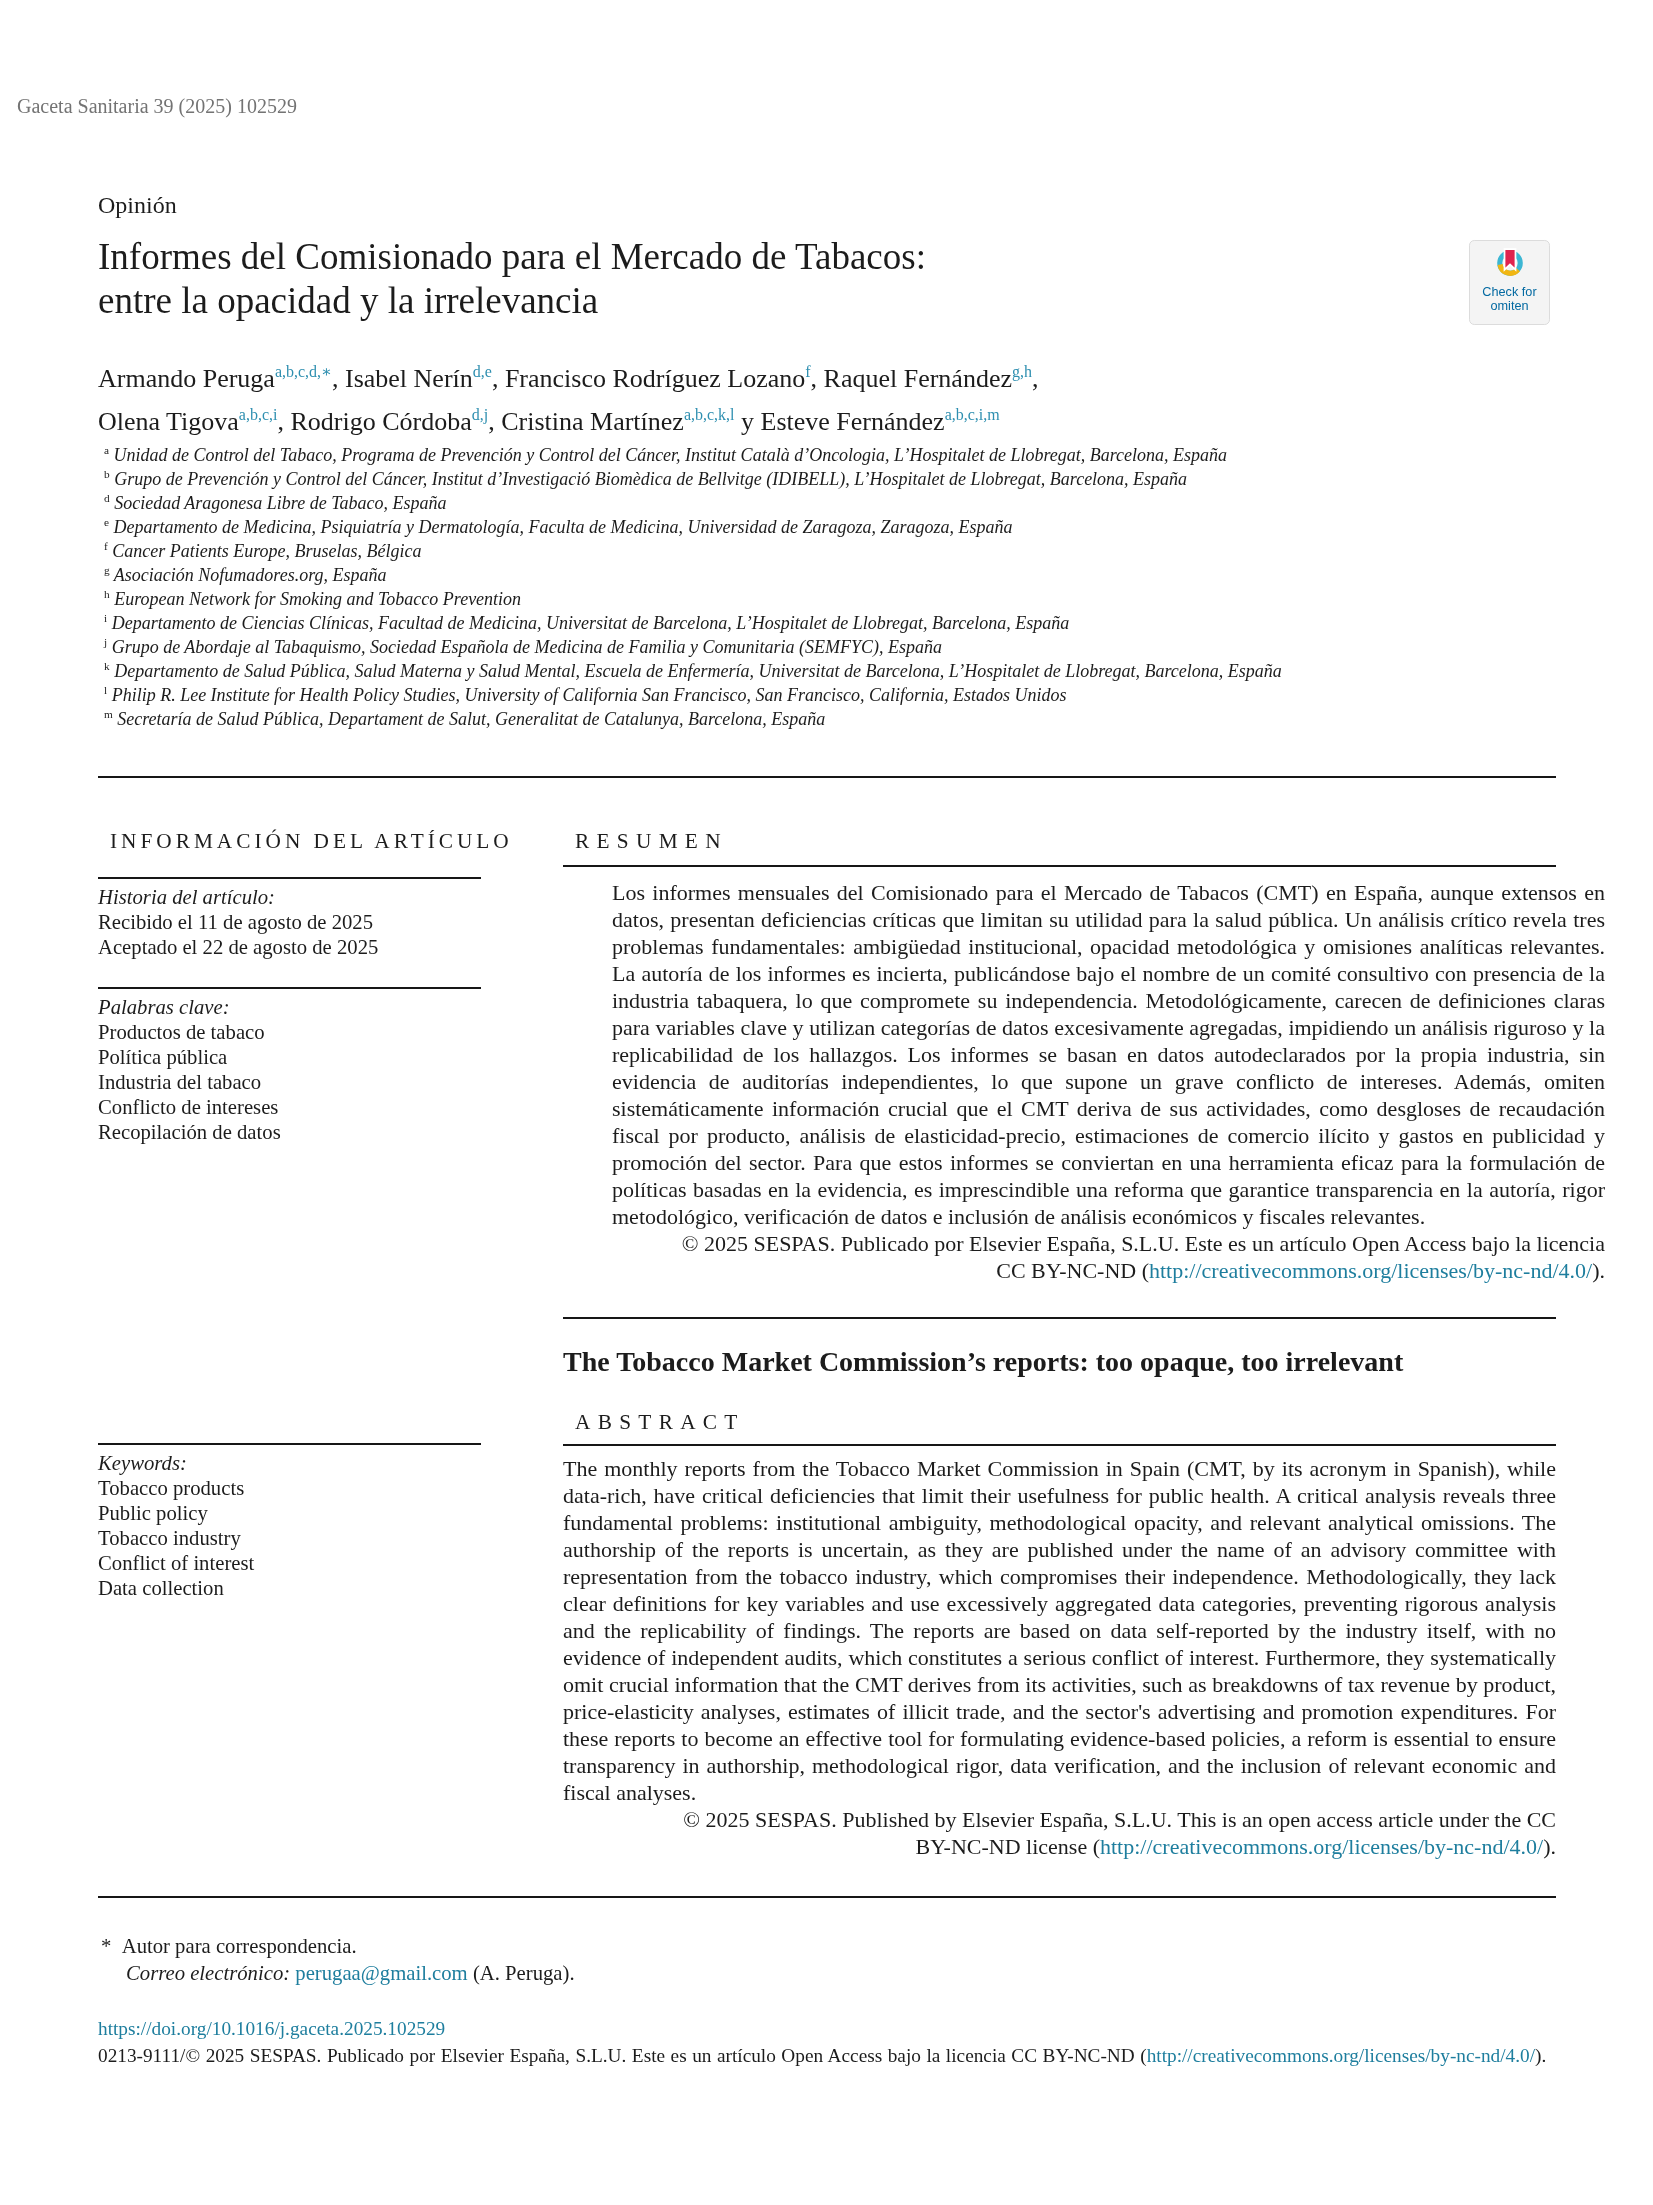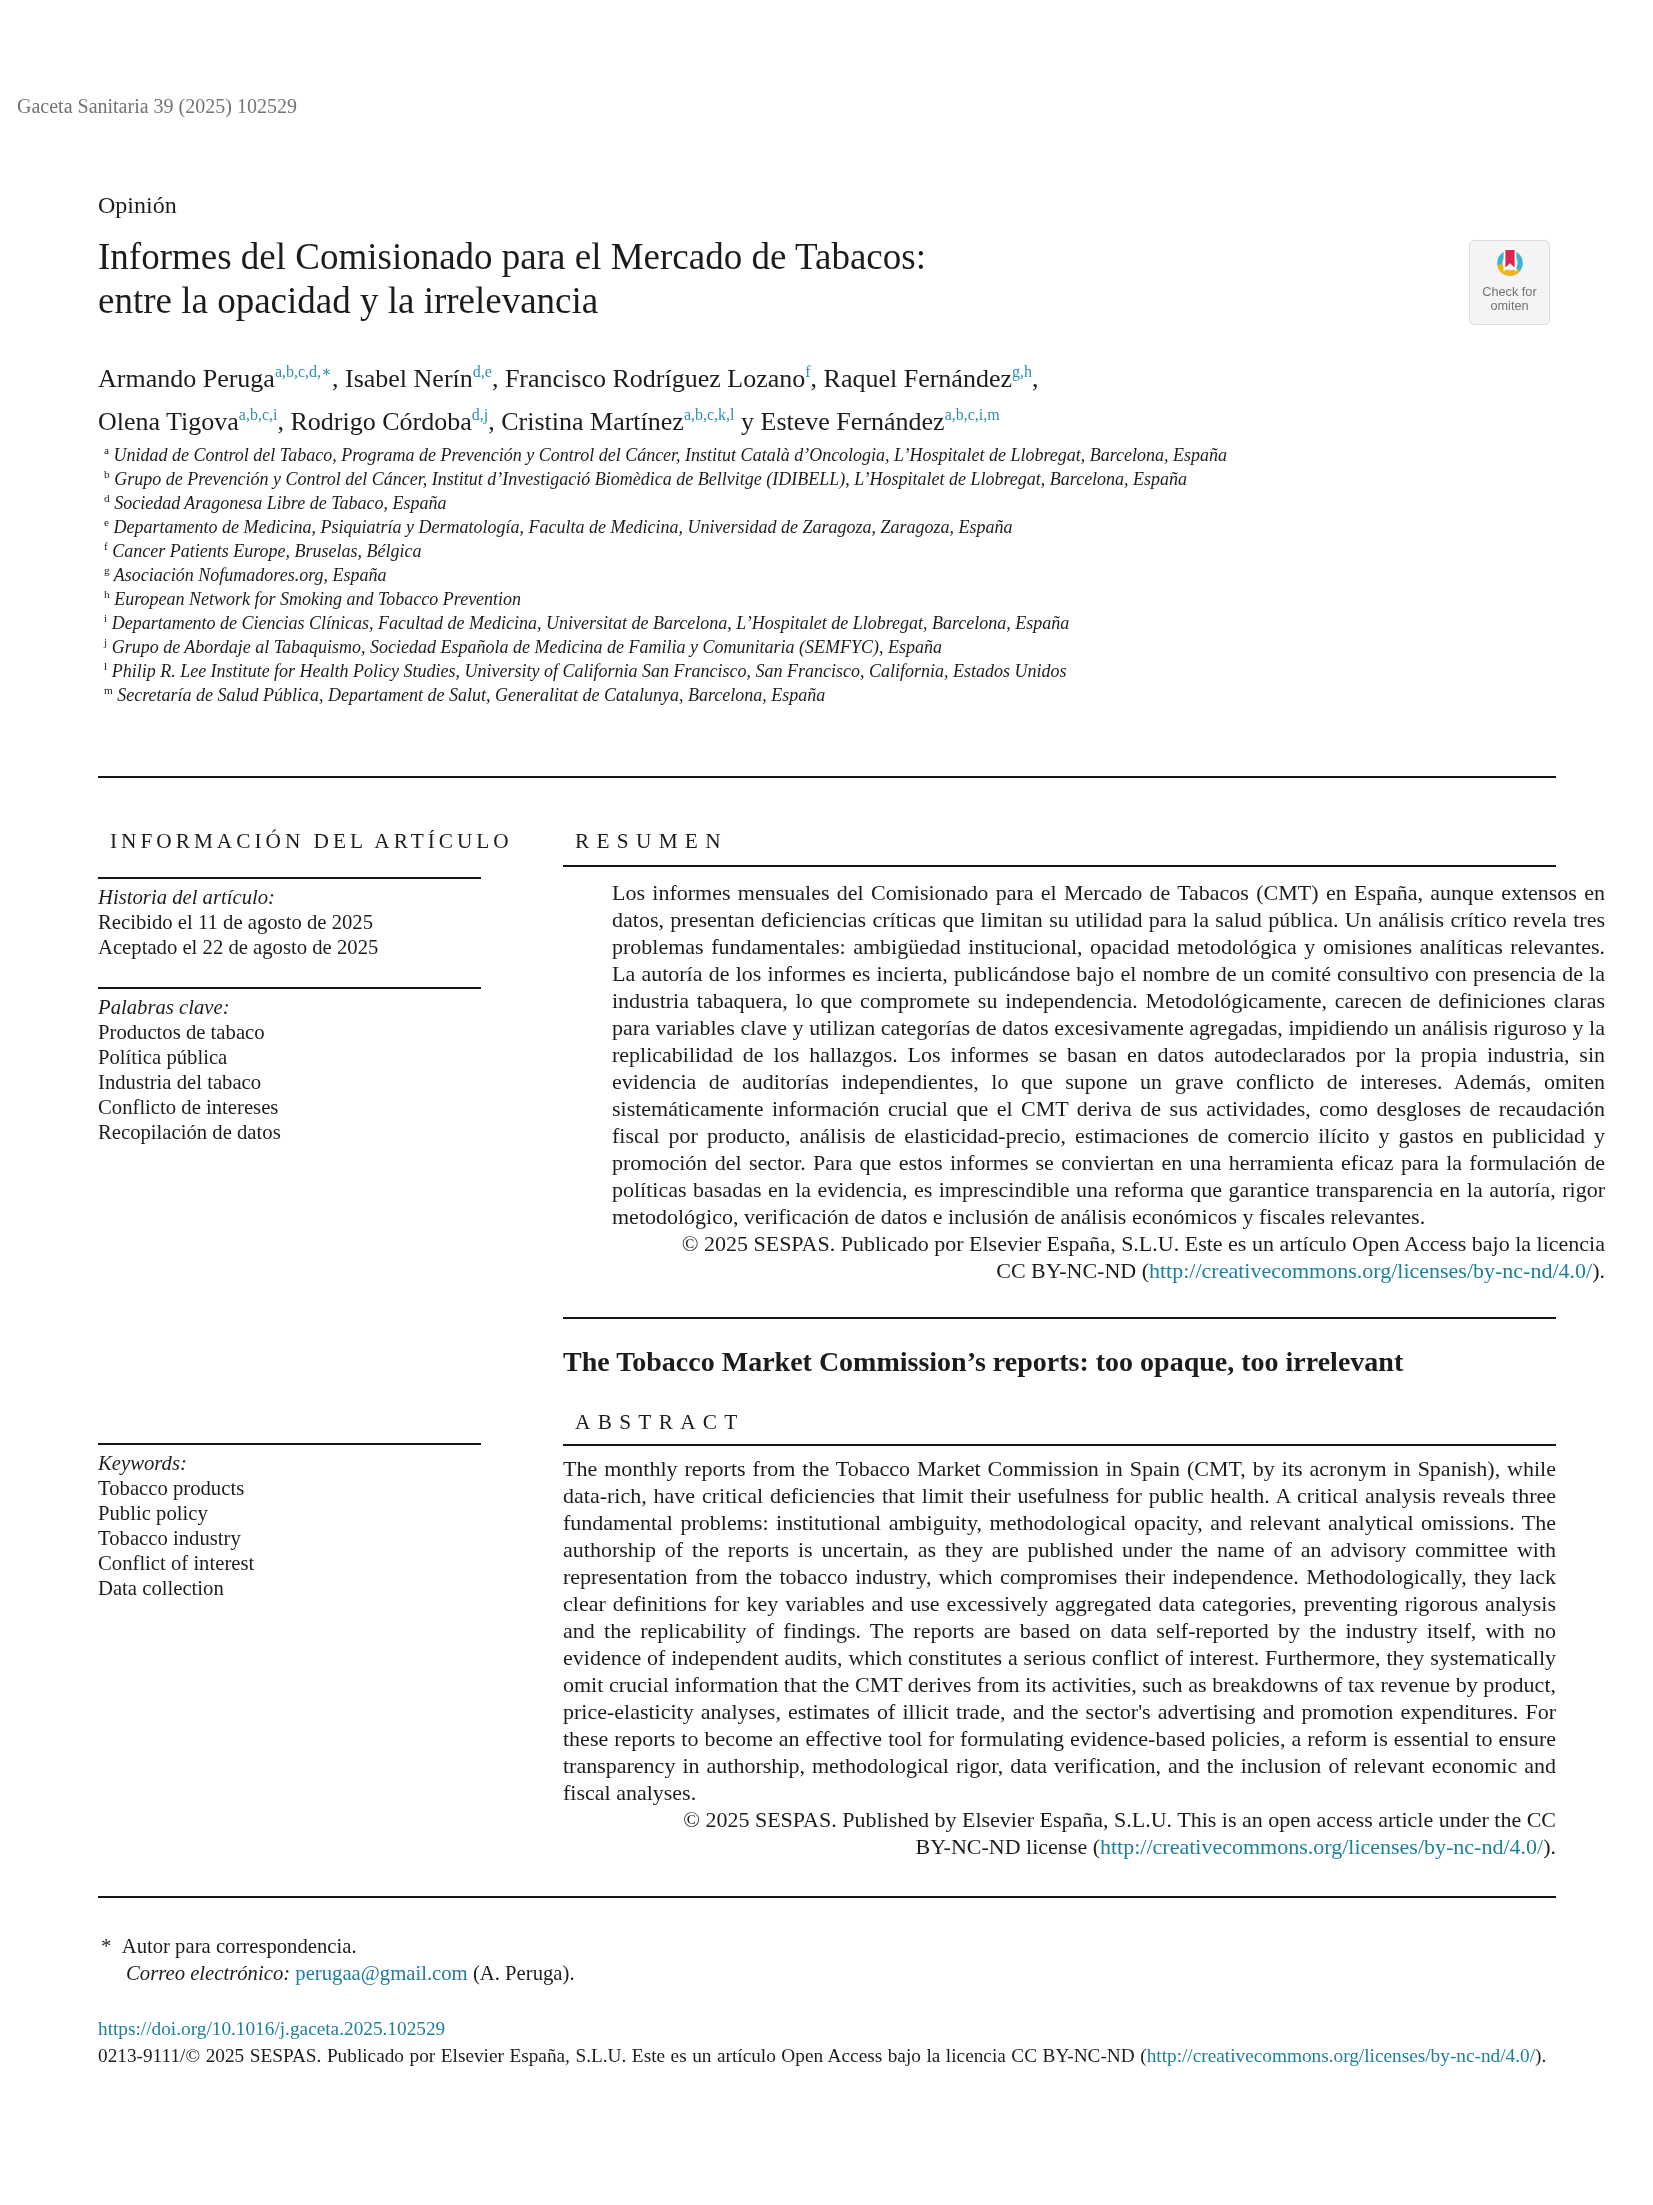--- a/index.html
+++ b/index.html
@@ -18,21 +18,21 @@
     font-size:37px; line-height:44px; font-weight:normal; margin:0;
   }
   .badge{
     position:absolute; top:240px; left:1469px; width:79px; height:83px;
     background:#f4f4f4; border:1.3px solid #dcdcdc; border-radius:5.3px;
     text-align:center; cursor:pointer;
   }
   .badge svg{display:block; margin:2.7px auto 0 auto;}
   .badge-text{
     font-family:"Liberation Sans","DejaVu Sans",sans-serif;
-    font-size:12.7px; line-height:14.7px; color:#737373;
+    font-size:12.7px; line-height:14.7px; color:#0369a1;
   }
   .authors{
     position:absolute; top:357px; left:98px; width:1400px;
     font-size:26px; line-height:43px;
   }
   .authors sup{font-size:16px; color:#2e8fb0; line-height:0;}
   .affiliations{
     position:absolute; top:443px; left:104px; width:1458px;
     font-size:18px; line-height:24px; font-style:italic;
   }
@@ -115,20 +115,21 @@
   <div class="affiliations">
     <div><sup>a</sup> <span>Unidad de Control del Tabaco, Programa de Prevención y Control del Cáncer, Institut Català d’Oncologia, L’Hospitalet de Llobregat, Barcelona, España</span></div>
     <div><sup>b</sup> <span>Grupo de Prevención y Control del Cáncer, Institut d’Investigació Biomèdica de Bellvitge (IDIBELL), L’Hospitalet de Llobregat, Barcelona, España</span></div>
     <div><sup>d</sup> <span>Sociedad Aragonesa Libre de Tabaco, España</span></div>
     <div><sup>e</sup> <span>Departamento de Medicina, Psiquiatría y Dermatología, Faculta de Medicina, Universidad de Zaragoza, Zaragoza, España</span></div>
     <div><sup>f</sup> <span>Cancer Patients Europe, Bruselas, Bélgica</span></div>
     <div><sup>g</sup> <span>Asociación Nofumadores.org, España</span></div>
     <div><sup>h</sup> <span>European Network for Smoking and Tobacco Prevention</span></div>
     <div><sup>i</sup> <span>Departamento de Ciencias Clínicas, Facultad de Medicina, Universitat de Barcelona, L’Hospitalet de Llobregat, Barcelona, España</span></div>
     <div><sup>j</sup> <span>Grupo de Abordaje al Tabaquismo, Sociedad Española de Medicina de Familia y Comunitaria (SEMFYC), España</span></div>
+    <div><sup>k</sup> <span>Departamento de Salud Pública, Salud Materna y Salud Mental, Escuela de Enfermería, Universitat de Barcelona, L’Hospitalet de Llobregat, Barcelona, España</span></div>
     <div><sup>l</sup> <span>Philip R. Lee Institute for Health Policy Studies, University of California San Francisco, San Francisco, California, Estados Unidos</span></div>
     <div><sup>m</sup> <span>Secretaría de Salud Pública, Departament de Salut, Generalitat de Catalunya, Barcelona, España</span></div>
   </div>
 
   <div class="rule-top"></div>
 
   <div class="col-left">
     <h2 class="sec-heading tight">INFORMACIÓN DEL ARTÍCULO</h2>
     <hr class="crule lc-rule1">
     <div class="lc-block">

